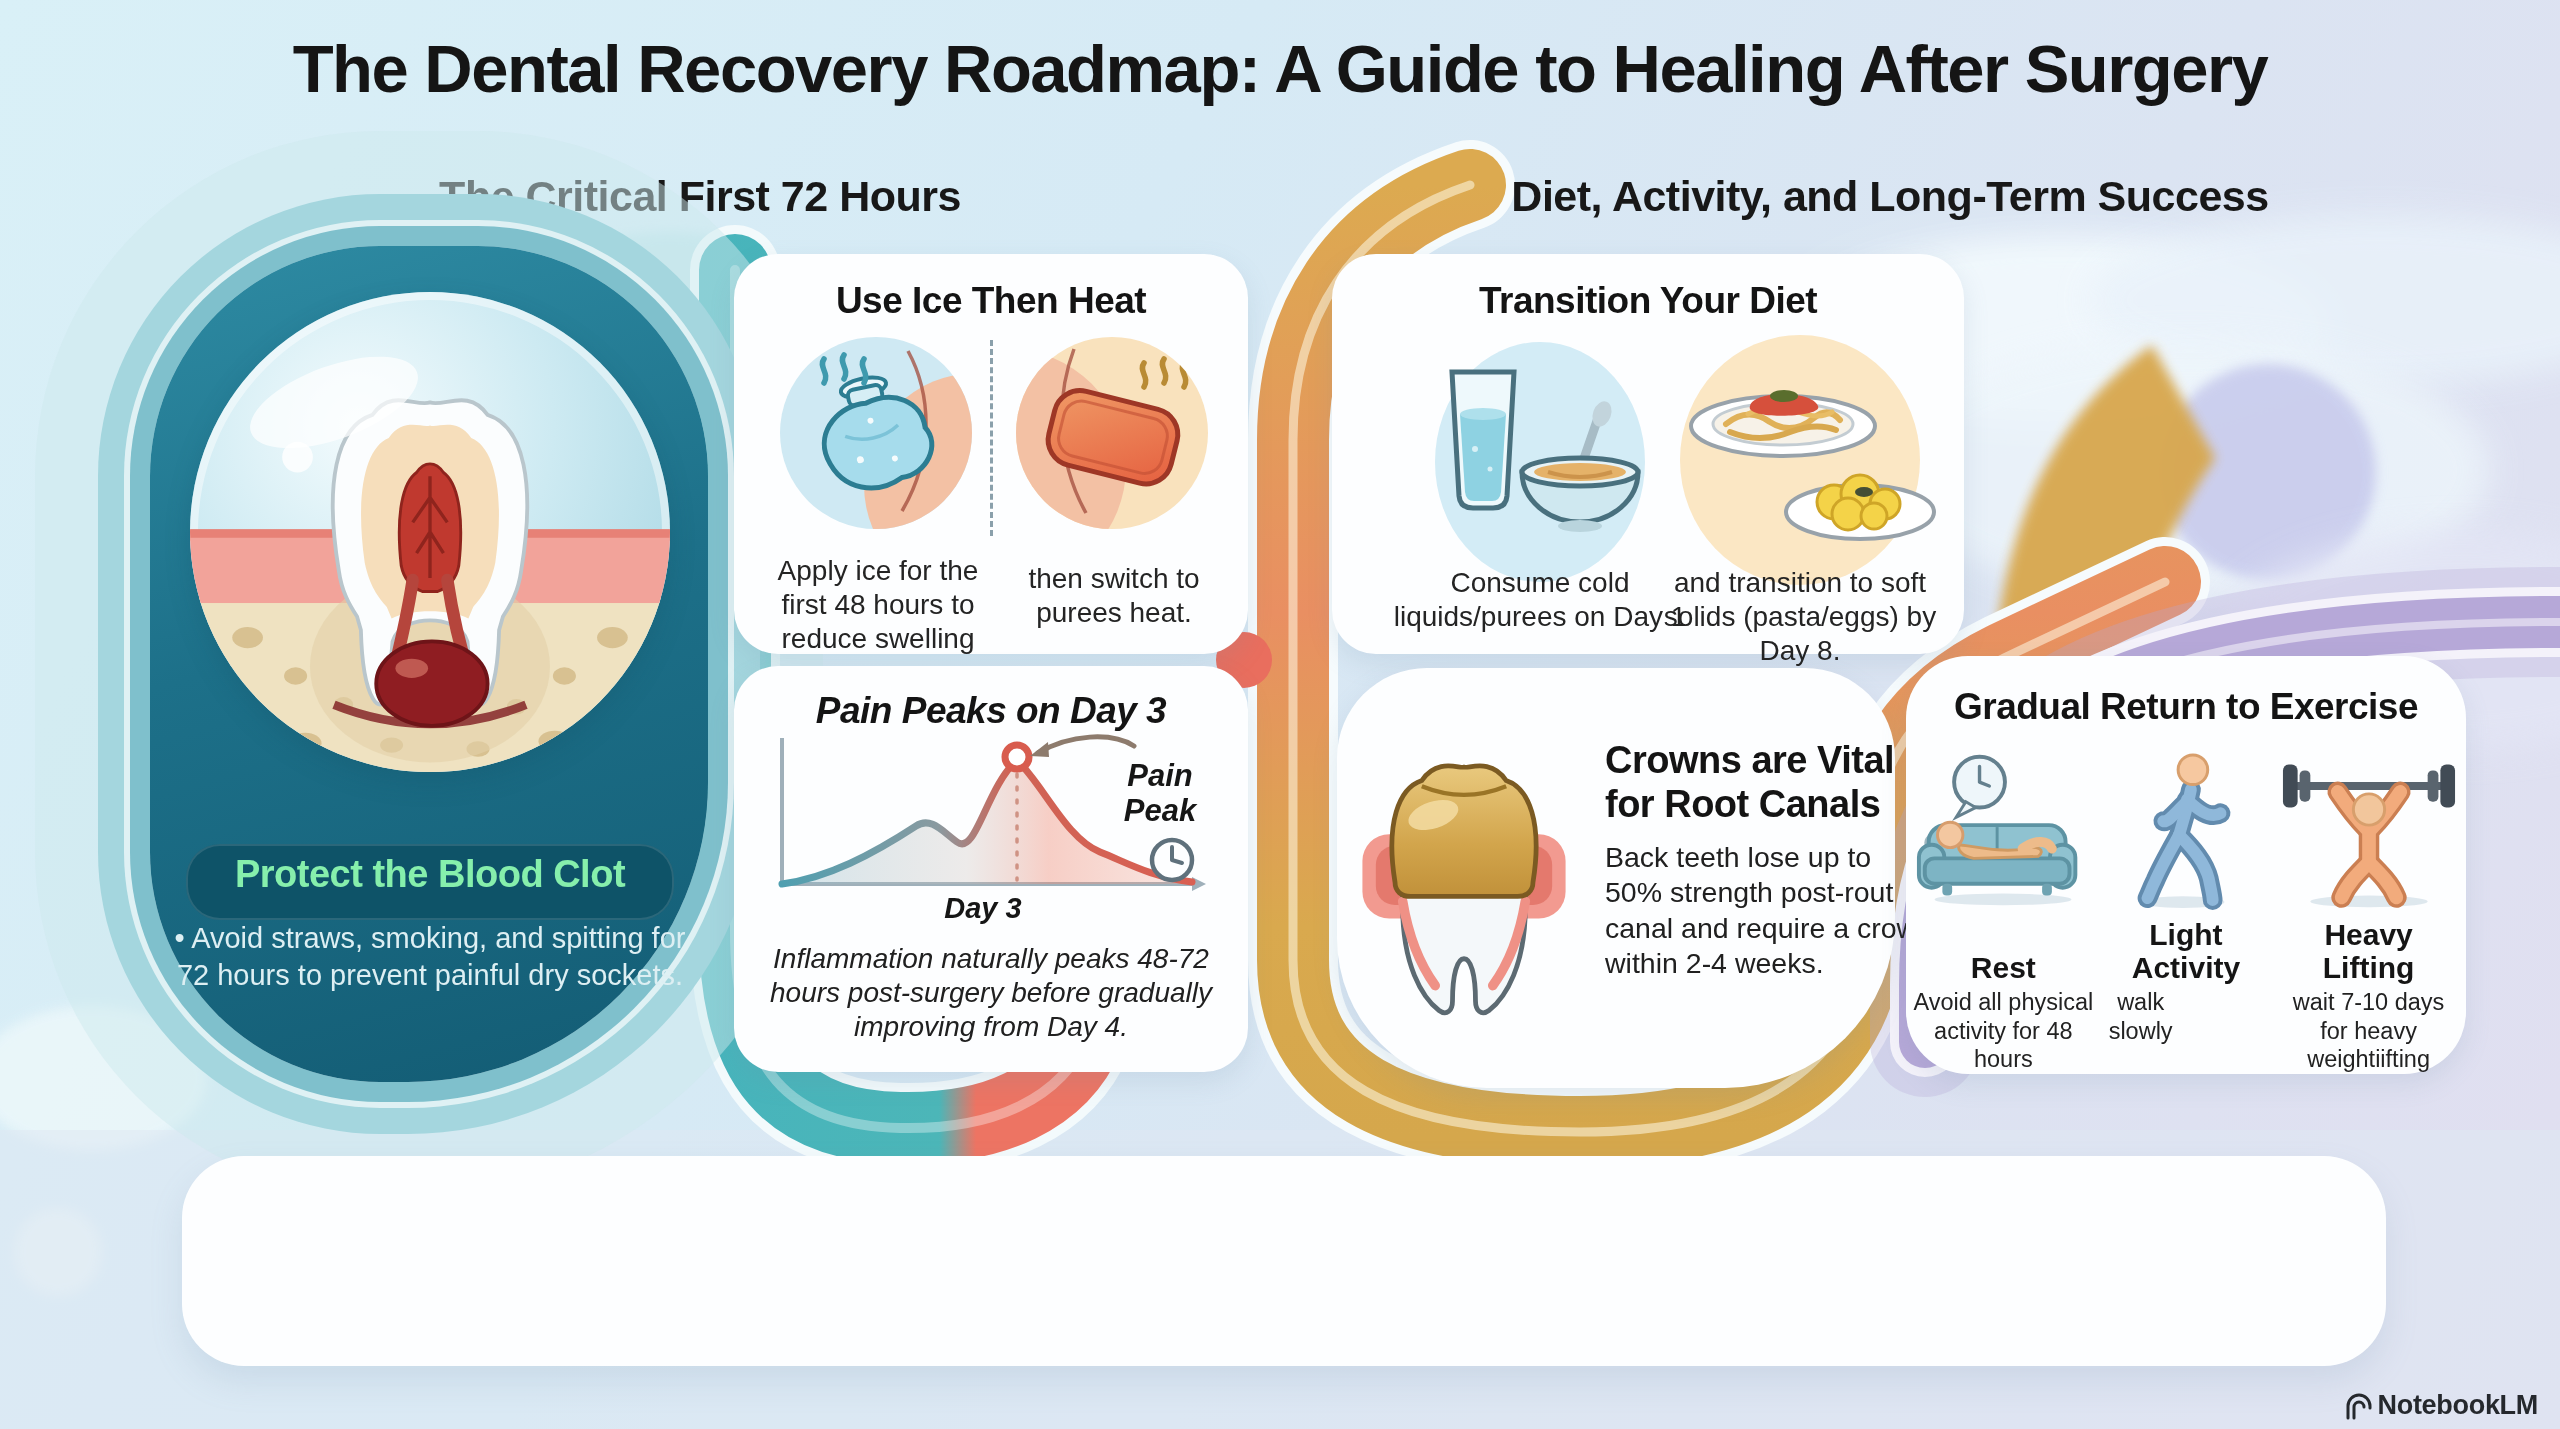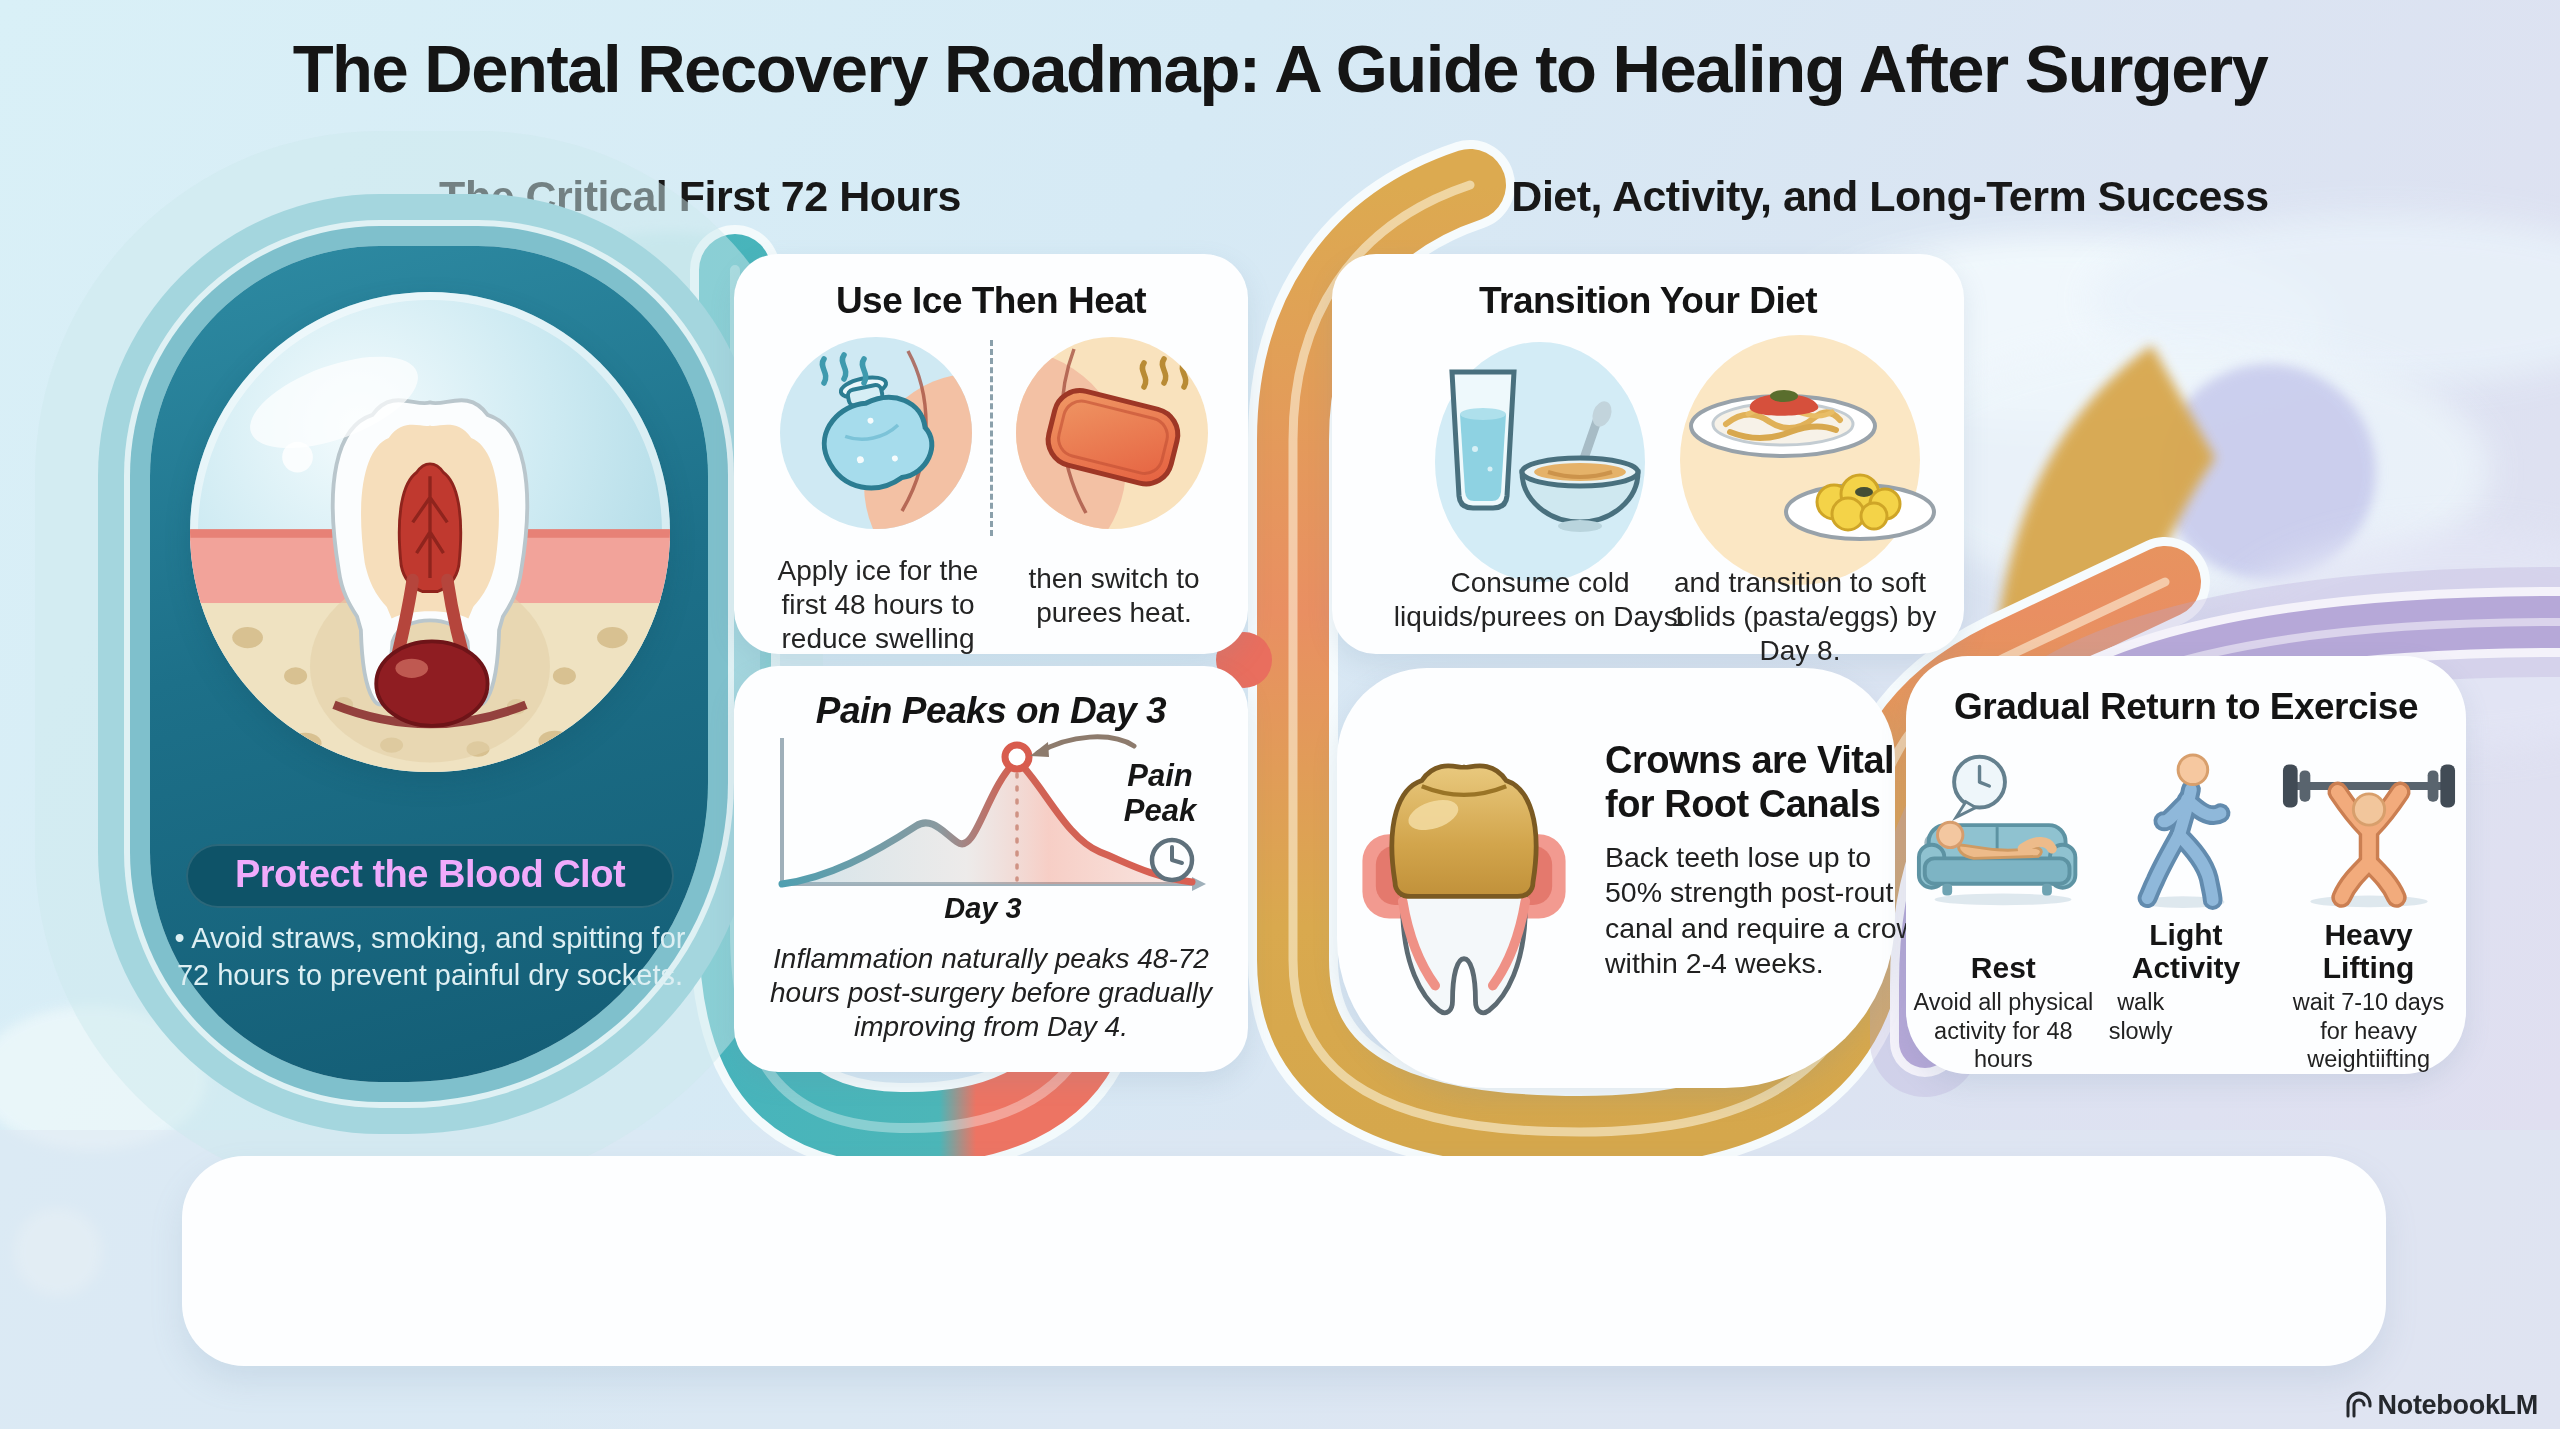--- a/index.html
+++ b/index.html
@@ -36,22 +36,22 @@
     background:linear-gradient(165deg,#2e8ba3 0%, #1d7089 45%, #135c74 100%);
     box-shadow:0 0 0 20px #7fc0cc, 0 0 0 26px rgba(255,255,255,0.65),
                0 0 0 52px #a4d6de, 0 0 0 115px rgba(205,233,238,0.5);
   }
   .tooth-bubble {
     position:absolute; left:40px; top:46px; width:480px; height:480px; border-radius:50%;
     background:radial-gradient(circle at 35% 28%, #f3fbfd 0%, #cdeaf2 42%, #9cd0de 100%);
     overflow:hidden; box-shadow:inset 0 0 0 8px rgba(255,255,255,0.45), 0 10px 24px rgba(20,80,100,0.25);
   }
   .clot-pill {
-    position:absolute; left:36px; top:598px; width:488px; height:64px; border-radius:34px;
-    background:#0e5368; color:#f0abfc; font-size:38px; font-weight:bold;
+    position:absolute; left:36px; top:598px; width:488px; height:76px; border-radius:34px;
+    background:#0e5368; color:#86efac; font-size:38px; font-weight:bold;
     text-align:center; line-height:60px; letter-spacing:-0.5px;
     box-shadow:inset 0 0 0 2px rgba(255,255,255,0.12);
   }
   .clot-body {
     position:absolute; left:22px; top:674px; width:516px;
     font-size:29px; line-height:1.28; color:#ddeff3; text-align:center; font-weight:500;
   }
 
   
   .ice-card  { left:734px; top:254px; width:514px; height:400px; }
@@ -101,21 +101,21 @@
   
   .gap-disc { position:absolute; width:56px; height:56px; border-radius:50%; }
   .gap-disc.teal  { left:710px;  top:632px; background:#4fb3bd; }
   .gap-disc.coral { left:1216px; top:632px; background:#e96e5e; }
 
   
   .placeholder-card {
     position:absolute; left:182px; top:1156px; width:2204px; height:210px;
     border-radius:62px; background:#fdfeff; box-shadow:0 16px 32px rgba(130,155,185,0.18);
   }
-  .brand { position:absolute; top:1390px; right:22px; display:flex; gap:2px; }
+  .brand { position:absolute; top:1390px; right:22px; display:flex; align-items:center; gap:2px; }
   .brand-text { font-size:27px; font-weight:600; color:#25282d; letter-spacing:-0.3px; }
 </style>
 </head>
 <body>
 
 <div class="stage">
 
   <svg class="bg-art" viewBox="0 0 2560 1429" aria-hidden="true">
     <defs>
       <filter id="soft" x="-40%" y="-40%" width="180%" height="180%">

